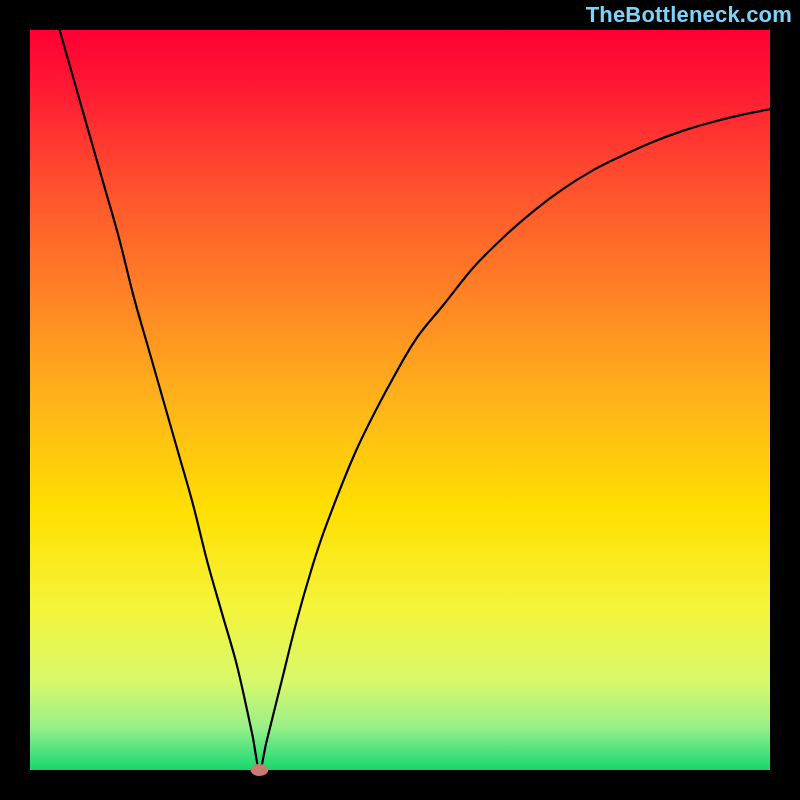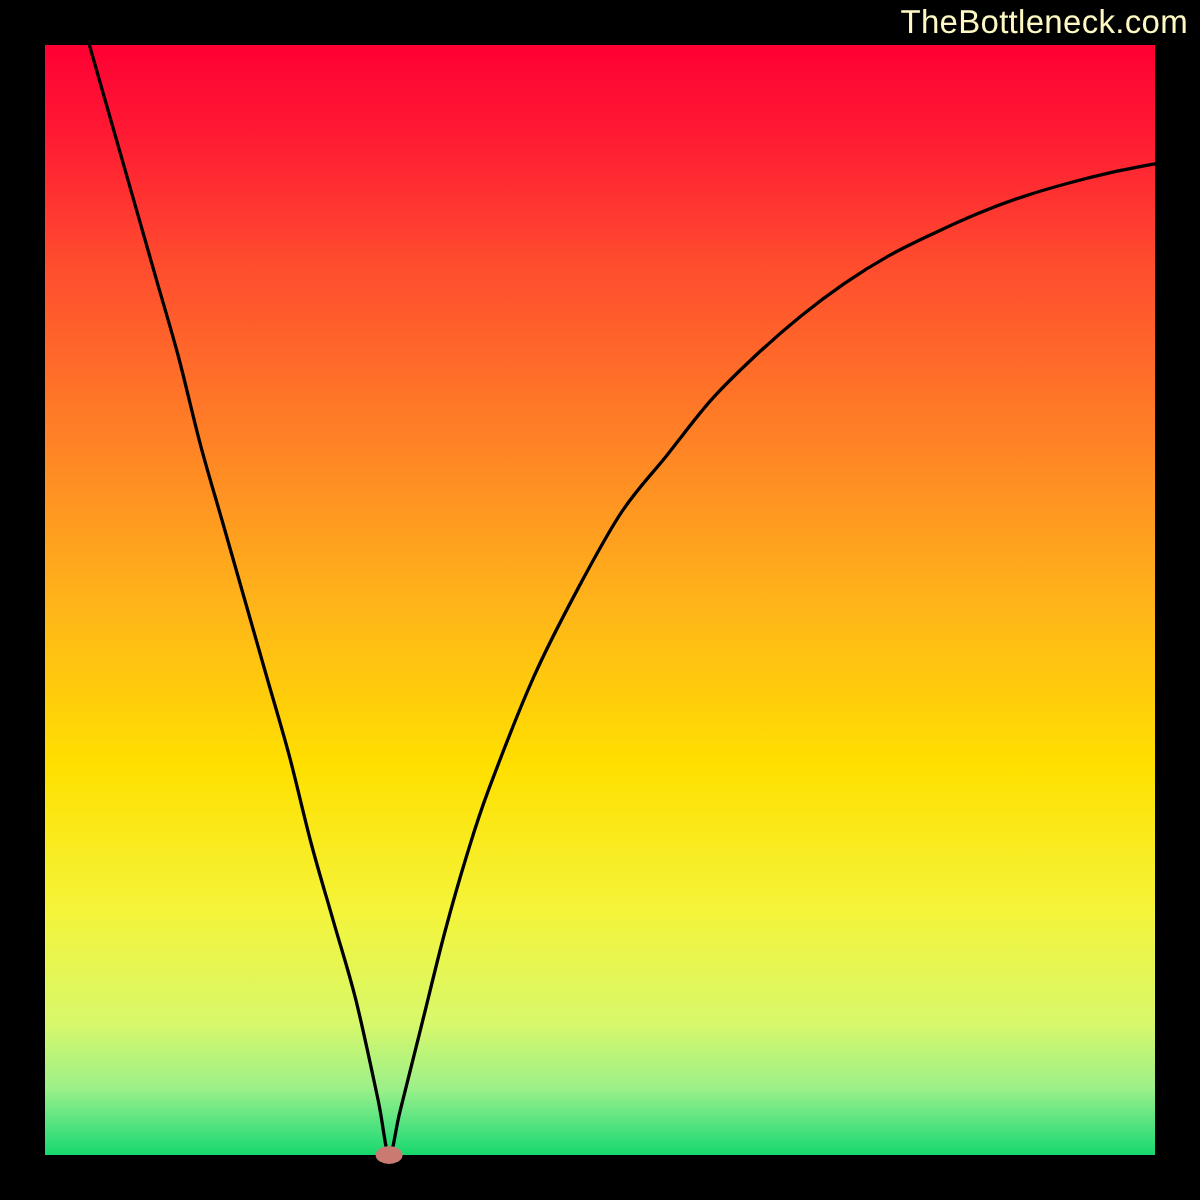--- a/index.html
+++ b/index.html
@@ -14,23 +14,23 @@
   .frame {
     position: relative;
     width: 800px;
     height: 800px;
     background: #000;
   }
   .watermark {
     position: absolute;
     top: 2px;
     right: 8px;
-    color: #fef9c3;
+    color: #7dd3fc;
     font-size: 22px;
-    font-weight: 400;
+    font-weight: 700;
     letter-spacing: 0.2px;
     z-index: 30;
   }
   svg {
     position: absolute;
     top: 0;
     left: 0;
   }
 </style>
 </head>

